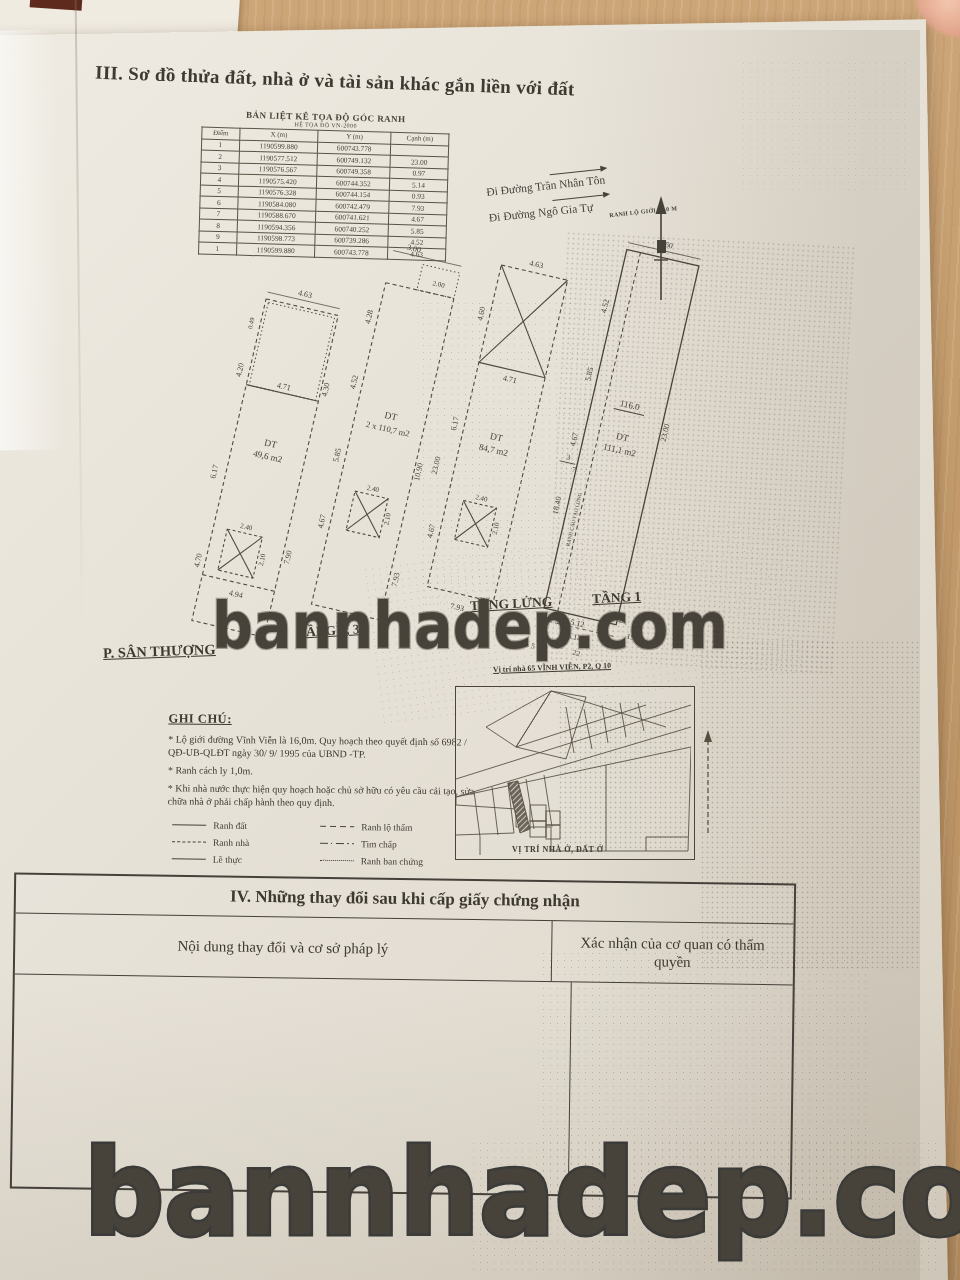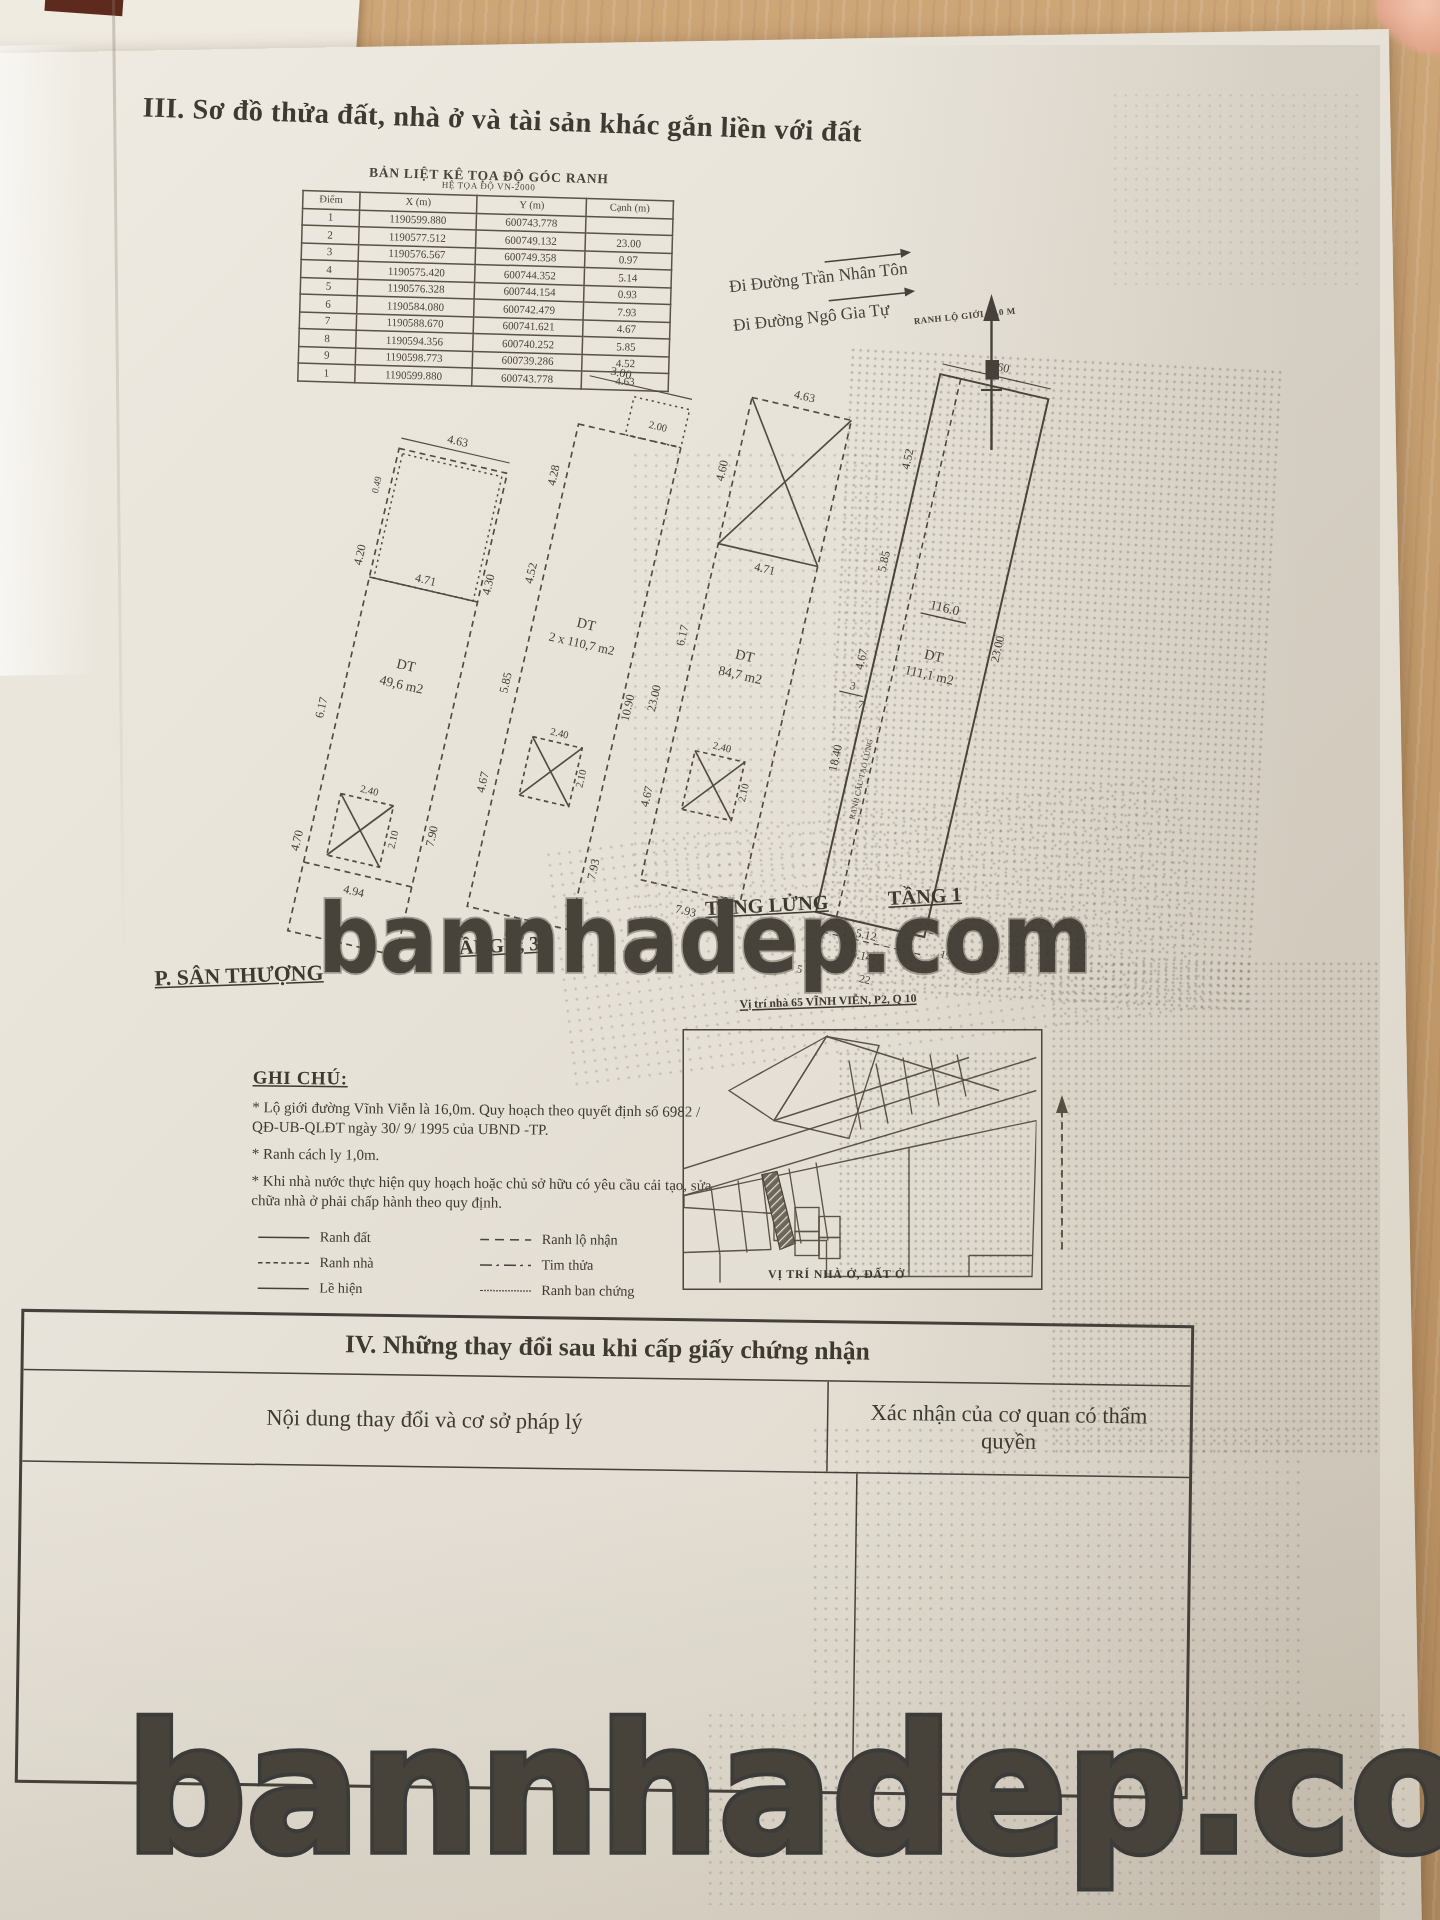--- a/index.html
+++ b/index.html
@@ -306,29 +306,29 @@
     <div class="lg-item">
         <span class="lg-s"></span>
         <span>Ranh đất</span>
       </div>
     <div class="lg-item">
         <span class="lg-s lg-dash"></span>
         <span>Ranh nhà</span>
       </div>
     <div class="lg-item">
         <span class="lg-s lg-thin"></span>
-        <span>Lề hiện</span>
+        <span>Lề thực</span>
       </div>
     <div class="lg-item">
         <span class="lg-s lg-ldash"></span>
-        <span>Ranh lộ nhận</span>
+        <span>Ranh lộ thẩm</span>
       </div>
     <div class="lg-item">
         <span class="lg-s lg-dashdot"></span>
-        <span>Tim thửa</span>
+        <span>Tim chấp</span>
       </div>
     <div class="lg-item">
         <span class="lg-s lg-dot"></span>
         <span>Ranh ban chứng</span>
       </div>
   </div>
 
   <div class="abs mapbox" style="left:455px;top:686px;">
     <svg width="235" height="169" viewBox="0 0 235 169">
       <defs>

